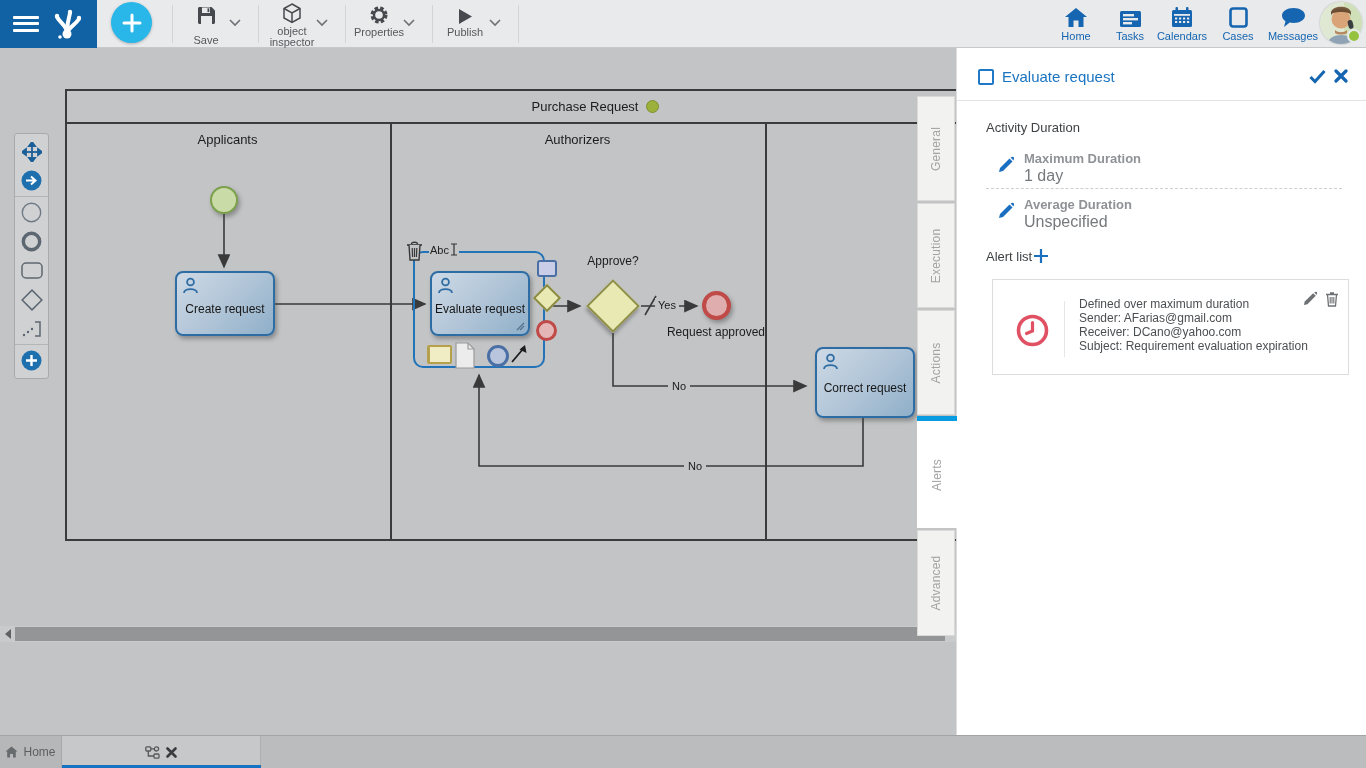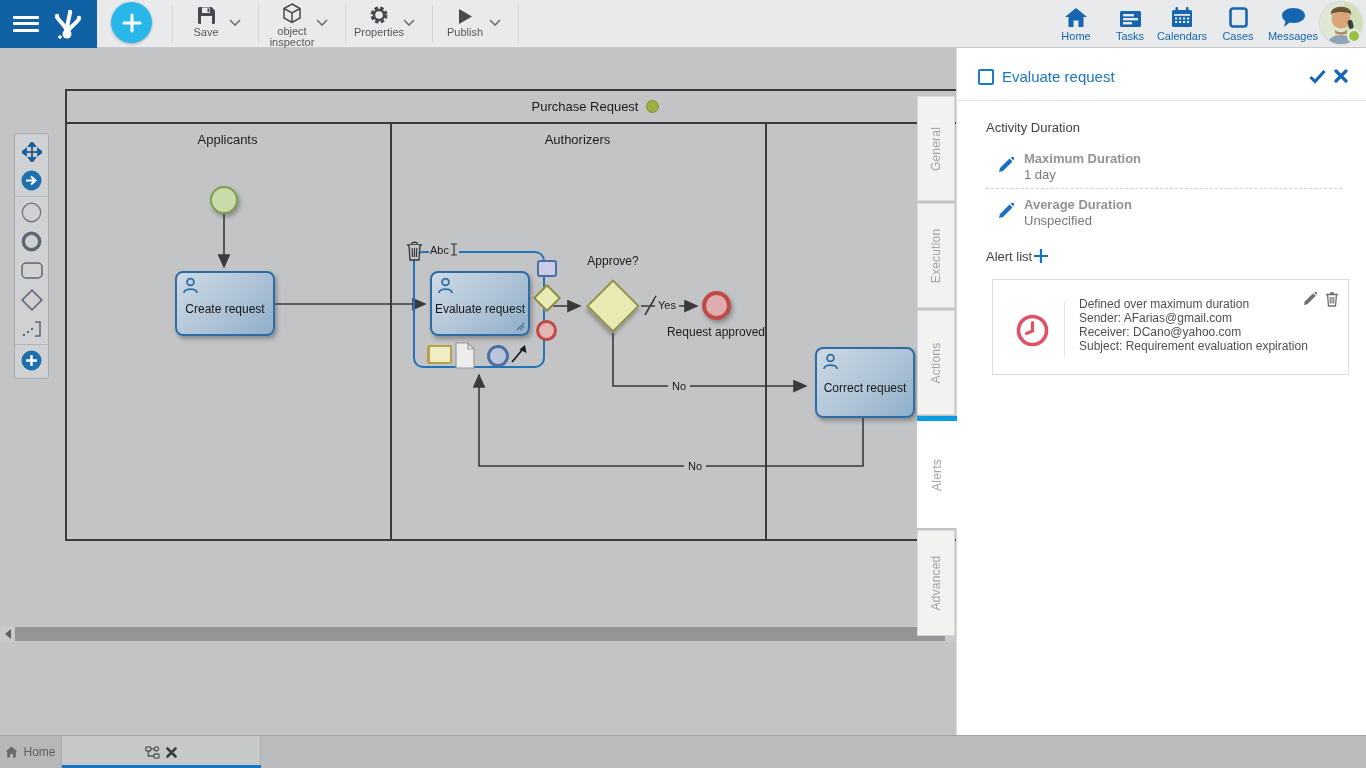--- a/index.html
+++ b/index.html
@@ -74,21 +74,21 @@
   .vtab-indicator { position:absolute; left:917px; top:416px; width:40px; height:5px; background:#0a9ce0; z-index:62; }
 
   
   .panel { position:absolute; left:956px; top:48px; width:410px; height:720px; background:#fff; border-left:1px solid #dcdcdc; z-index:60; }
   .panel-head { position:absolute; left:0; top:0; width:100%; height:53px; border-bottom:1px solid #e3e3e3; }
   .p-check { position:absolute; left:21px; top:21px; width:16px; height:16px; border:2px solid #1f78c8; border-radius:2px; background:#fff; cursor:pointer; }
   .p-title { position:absolute; left:45px; top:20px; font-size:15px; color:#1b74c0; }
   .p-ic { position:absolute; cursor:pointer; }
   .sec-title { position:absolute; left:29px; top:72px; font-size:13px; color:#3f4245; }
   .prop-label { position:absolute; font-size:13px; font-weight:bold; color:#8f9296; }
-  .prop-value { position:absolute; font-size:13px; color:#76797c; }
+  .prop-value { position:absolute; font-size:16px; color:#76797c; }
   .dashline { position:absolute; left:29px; top:140px; width:356px; border-top:1px dashed #cfcfcf; }
   .alert-title { position:absolute; left:29px; top:201px; font-size:13px; color:#3f4245; }
   .alert-card { position:absolute; left:35px; top:231px; width:357px; height:96px; border:1px solid #ddd; background:#fff; }
   .card-sep { position:absolute; left:71px; top:21px; width:1px; height:56px; background:#e6e6e6; }
   .card-text { position:absolute; left:86px; top:17px; font-size:12px; color:#4c4f52; line-height:14px; }
 
   
   .bottombar { position:absolute; left:0; top:735px; width:1366px; height:33px; background:#bbbcbe; border-top:1px solid #a3a4a6; z-index:70; }
   .btab-home { position:absolute; left:0; top:0; width:62px; height:32px; background:#b6b7b9; border-right:1px solid #a8a9ab; display:flex; align-items:center; justify-content:center; gap:5px; cursor:pointer; }
   .btab-home .lb { font-size:12px; color:#5c5f62; }
@@ -388,21 +388,21 @@
     </div>
 
     <div class="plusbtn">
       <svg width="20" height="20" viewBox="0 0 20 20">
         <path d="M10 2 V18 M2 10 H18" stroke="#fff" stroke-width="3" stroke-linecap="round"></path>
       </svg>
     </div>
 
     <div class="tbsep" style="left:172px;"></div>
 
-    <div class="tb-btn" style="left:177px;">
+    <div class="tb-btn" style="left:177px;gap:8px;">
       <span class="ic">
         <svg width="19" height="19" viewBox="0 0 19 19">
           <path d="M1 2.5 C1 1.7 1.7 1 2.5 1 H14.5 L18 4.5 V16.5 C18 17.3 17.3 18 16.5 18 H2.5 C1.7 18 1 17.3 1 16.5 Z" fill="#46494d"></path>
           <rect x="5" y="1.5" width="8" height="5.5" fill="#e9eaec"></rect>
           <rect x="10.5" y="2.3" width="1.8" height="3.8" fill="#46494d"></rect>
           <rect x="4" y="10" width="11" height="8" fill="#e9eaec"></rect>
         </svg>
       </span>
       <span class="lb">Save</span>
     </div>

